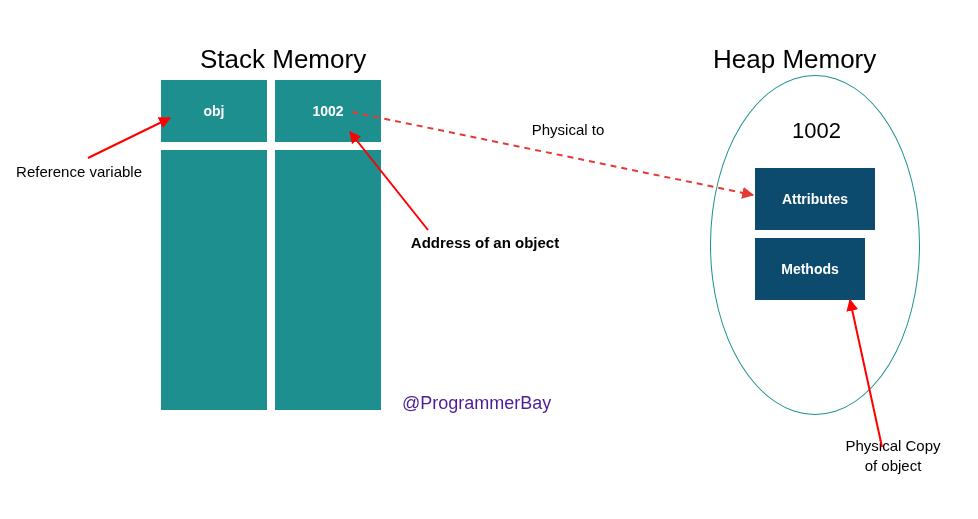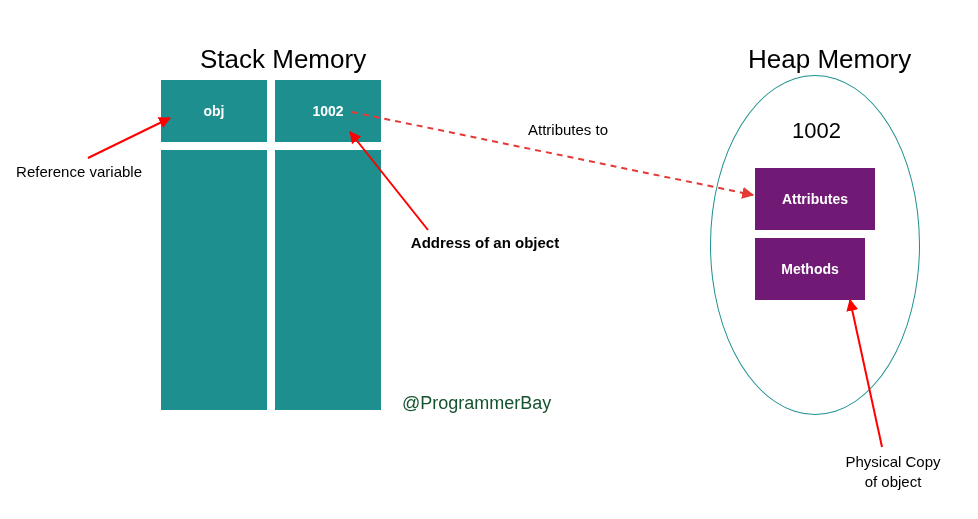--- a/index.html
+++ b/index.html
@@ -43,55 +43,55 @@
     border: 1px solid #1d8f8f;
     border-radius: 50%;
   }
   .heap-addr {
     position: absolute;
     font-size: 22px;
     color: #000;
   }
   .heap-box {
     position: absolute;
-    background: #701a75;
+    background: #0c4a6e;
     color: #ffffff;
     font-weight: bold;
     display: flex;
     align-items: center;
     justify-content: center;
     font-size: 14px;
   }
   .label {
     position: absolute;
     font-size: 15px;
     color: #000;
     text-align: center;
     line-height: 1.3;
   }
   .watermark {
     position: absolute;
-    color: #14532d;
+    color: #4c1d95;
     font-size: 18px;
   }
   svg.overlay {
     position: absolute;
     left: 0;
     top: 0;
     width: 978px;
     height: 519px;
     pointer-events: none;
   }
 </style>
 </head>
 <body>
 
 <div class="heading" style="left:200px; top:44px;">Stack Memory</div>
 
-<div class="heading" style="left:748px; top:44px;">Heap Memory</div>
+<div class="heading" style="left:713px; top:44px;">Heap Memory</div>
 
 <div class="stack-table">
 
   <div class="stack-cell" style="left:0; top:0; width:106px; height:62px;">obj</div>
 
   <div class="stack-cell" style="left:114px; top:0; width:106px; height:62px;">1002</div>
 
   <div class="stack-cell" style="left:0; top:70px; width:106px; height:260px;"></div>
 
   <div class="stack-cell" style="left:114px; top:70px; width:106px; height:260px;"></div>
@@ -102,23 +102,23 @@
 <div class="heap-addr" style="left:792px; top:118px;">1002</div>
 
 <div class="heap-box" style="left:755px; top:168px; width:120px; height:62px;">Attributes</div>
 
 <div class="heap-box" style="left:755px; top:238px; width:110px; height:62px;">Methods</div>
 
 <div class="label" style="left:2px; top:162px; width:140px;text-align:right;">Reference variable</div>
 
 <div class="label" style="left:400px; top:233px; width:170px;font-weight:bold;">Address of an object</div>
 
-<div class="label" style="left:508px; top:120px; width:120px;">Attributes to</div>
+<div class="label" style="left:508px; top:120px; width:120px;">Physical to</div>
 
-<div class="label" style="left:833px; top:452px; width:120px;">
+<div class="label" style="left:833px; top:436px; width:120px;">
   <span>Physical Copy</span><br>
   <span>of object</span>
 </div>
 
 <div class="watermark" style="left:402px; top:393px;">@ProgrammerBay</div>
 
 <svg class="overlay">
   <defs>
     <marker id="arrow-red" viewBox="0 0 10 10" refX="9" refY="5" markerWidth="6" markerHeight="6" orient="auto-start-reverse">
       <path d="M 0 0 L 10 5 L 0 10 z" fill="#ff0000"></path>

